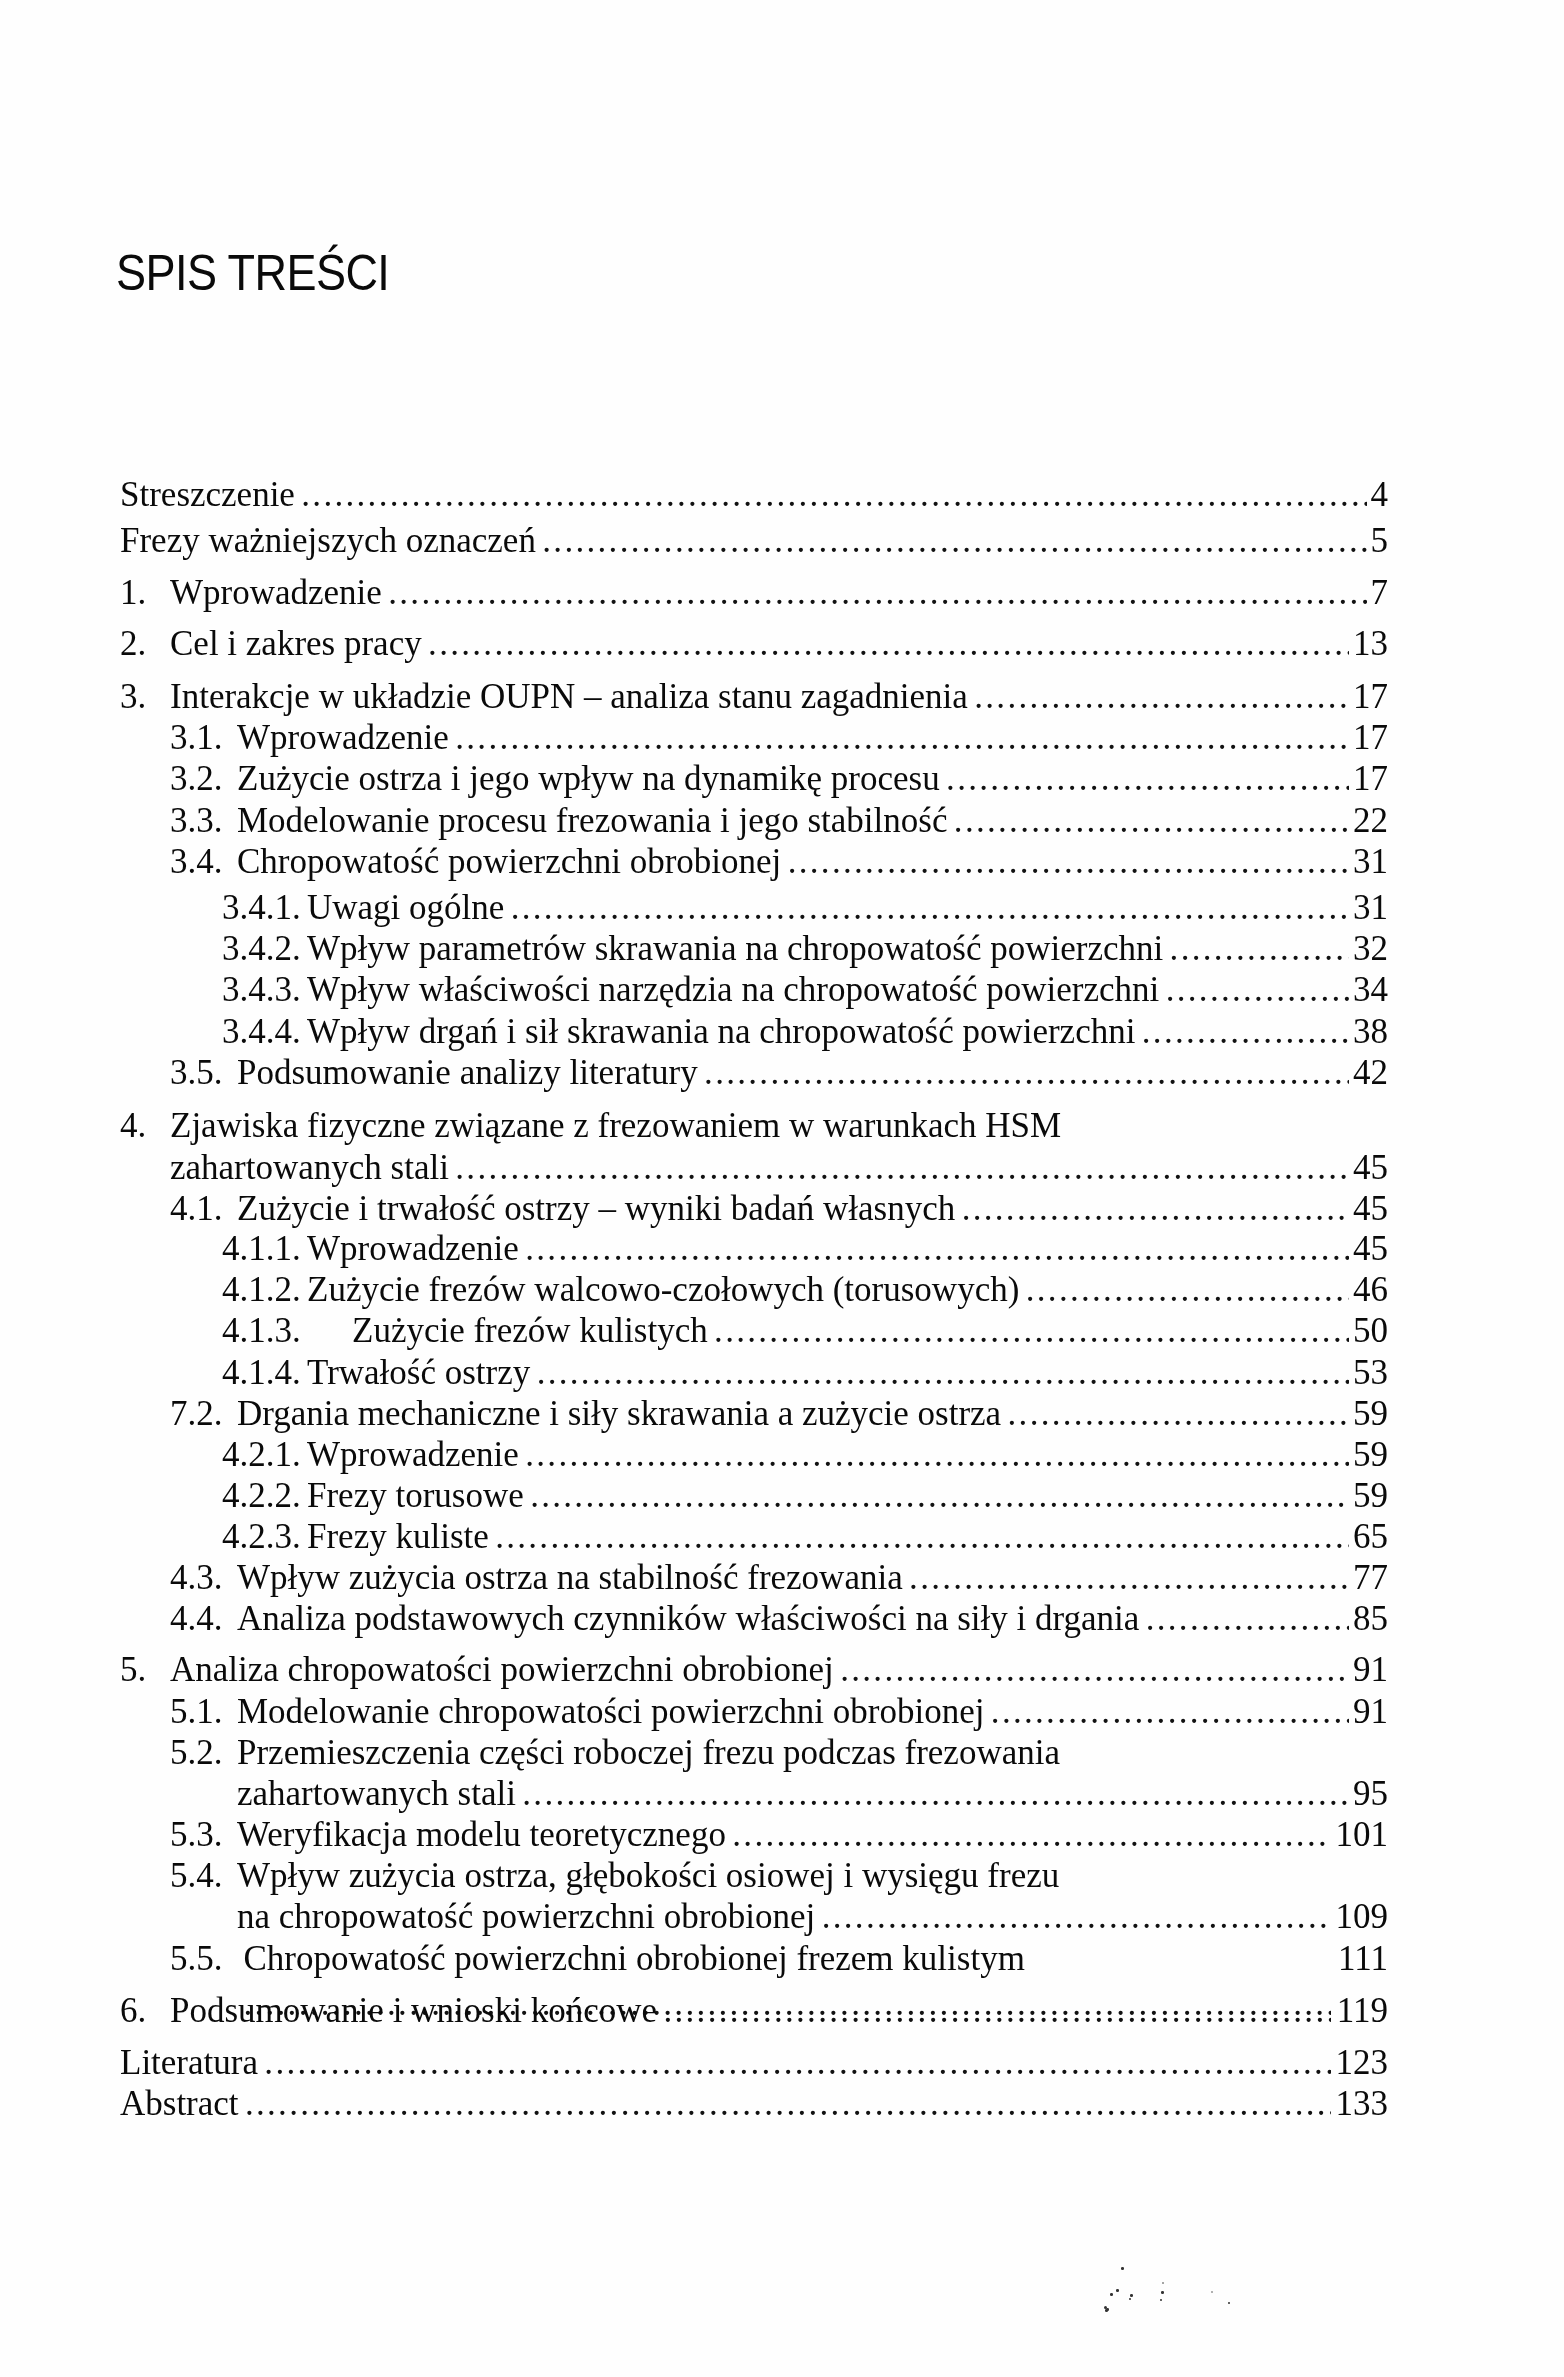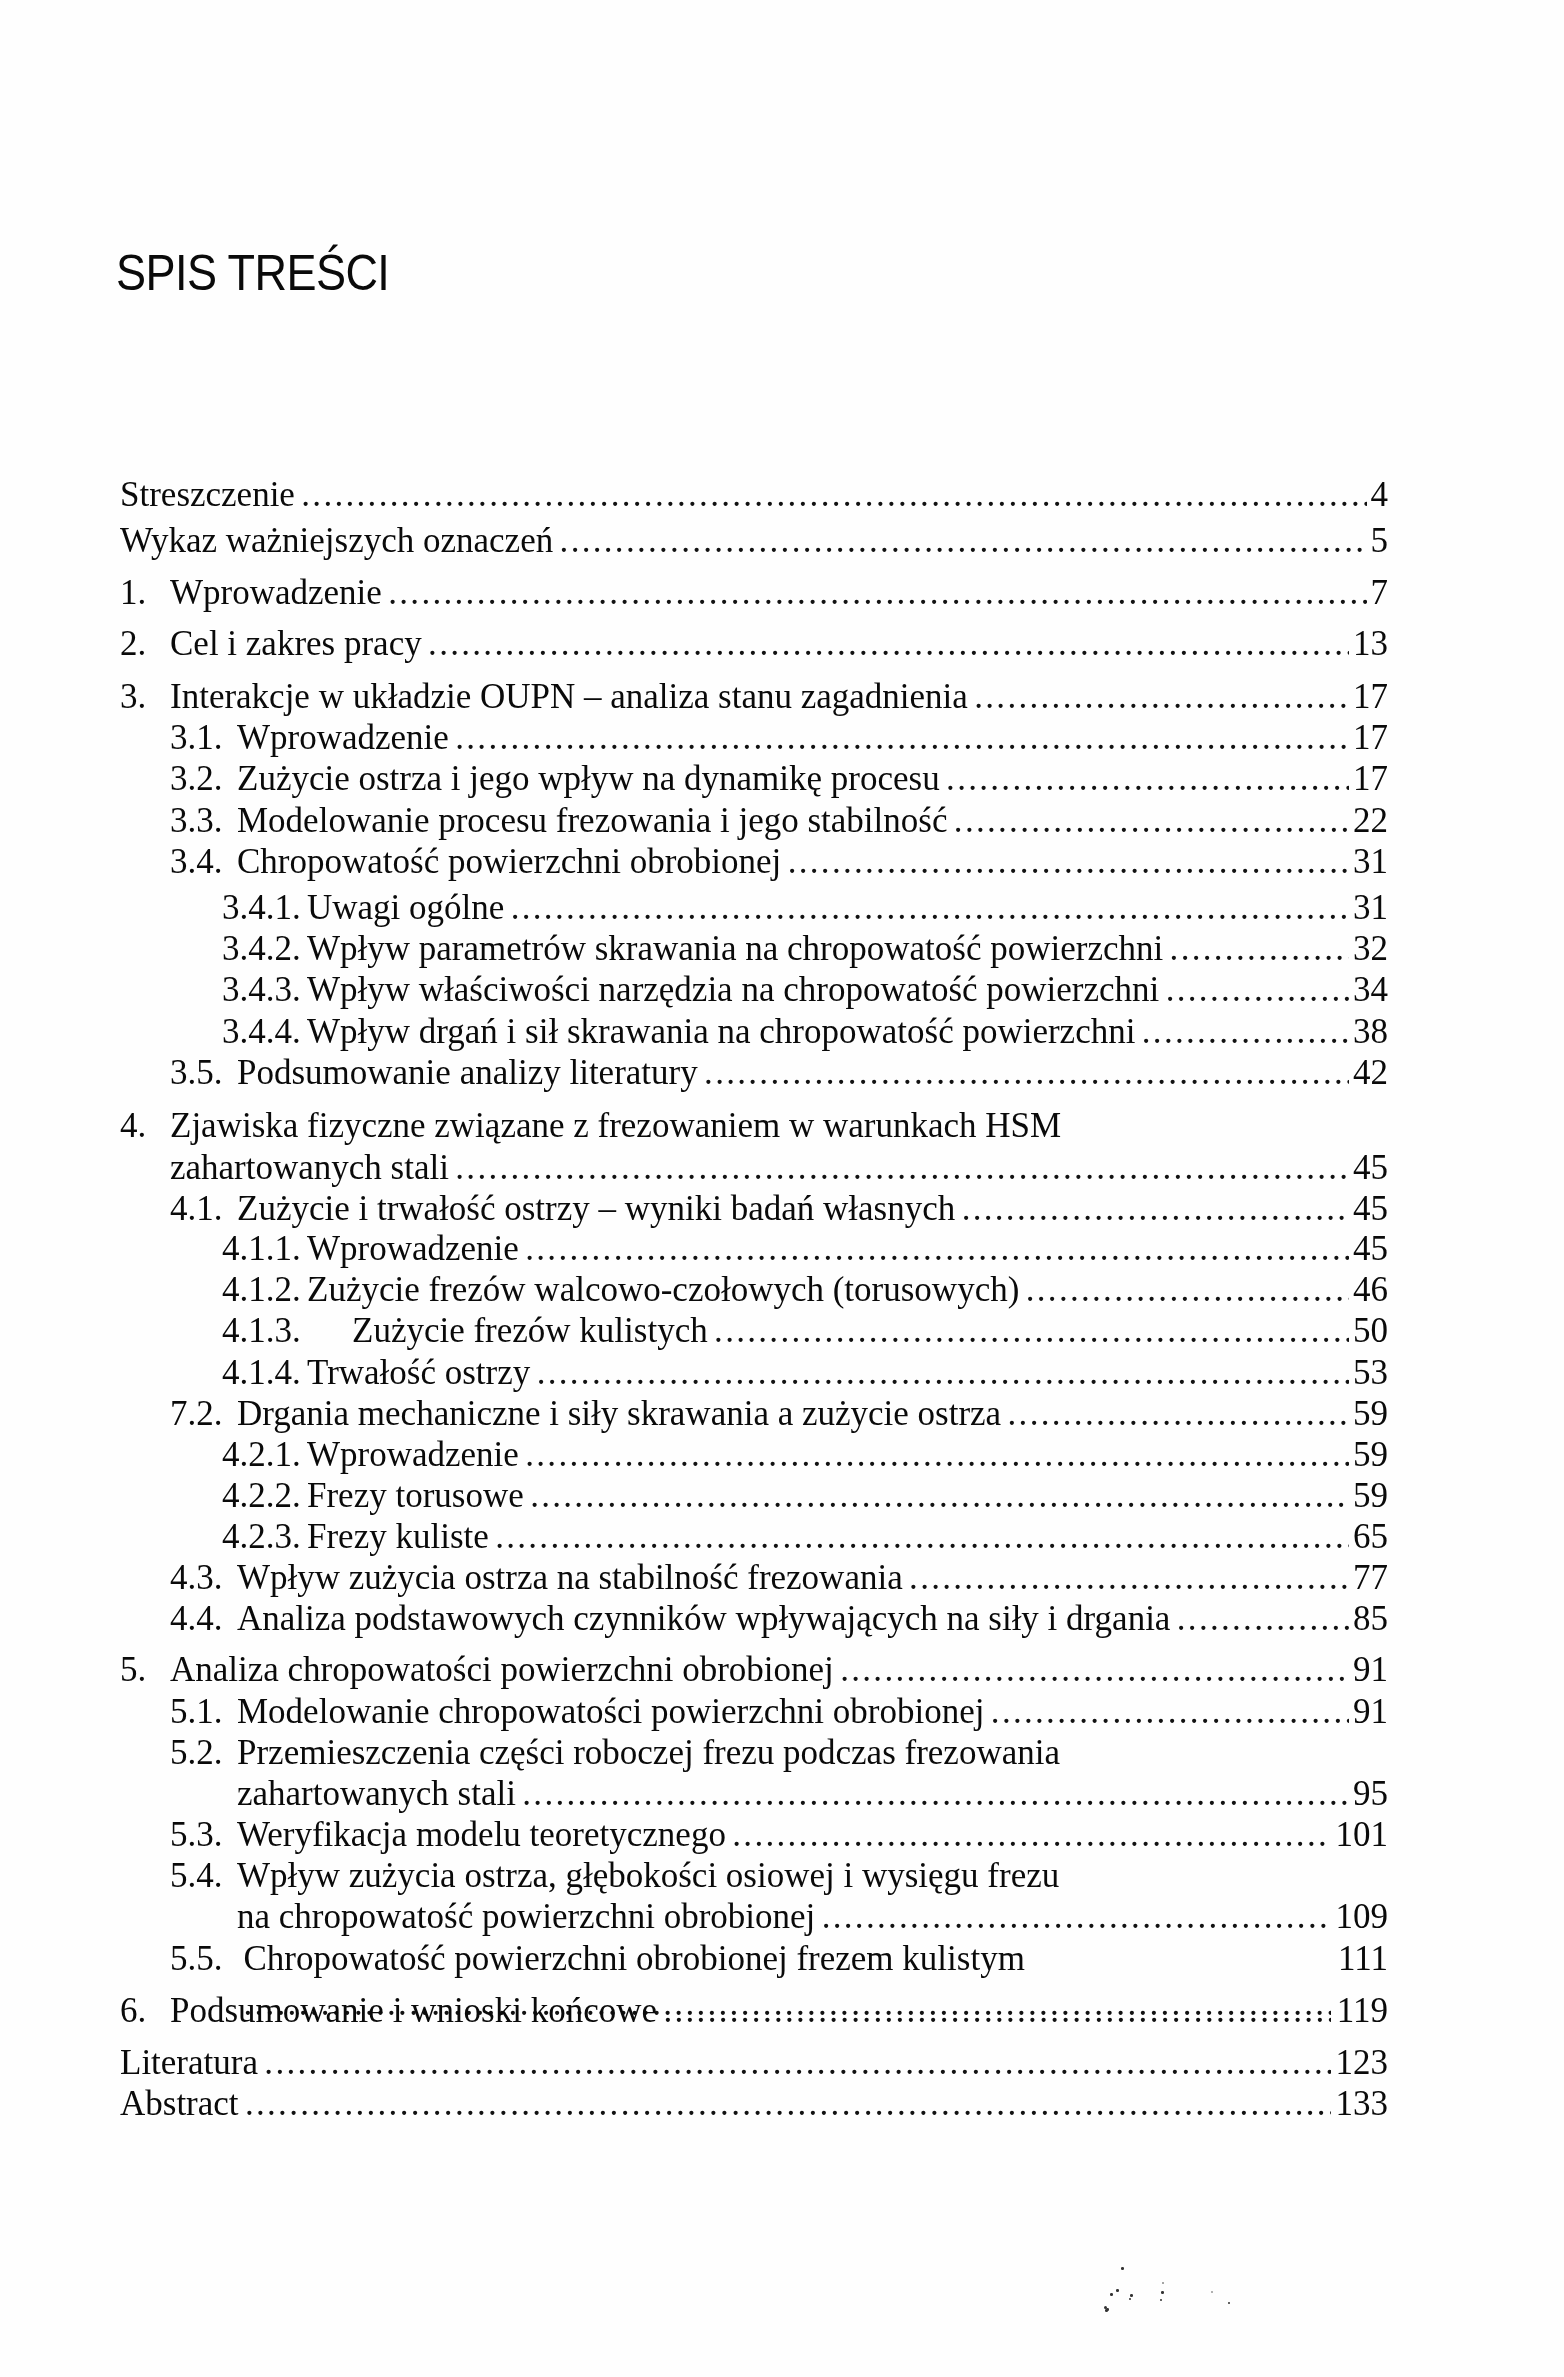--- a/index.html
+++ b/index.html
@@ -37,21 +37,21 @@
   <div class="toc" id="toc">
       <div class="row" style="top: 472px;">
         <div class="title-wrap" style="left: 120px; right: 197px;">
           <span class="title">Streszczenie</span>
           <span class="leader"></span>
         </div>
         <span class="page-no" style="right: 176px;">4</span>
       </div>
       <div class="row" style="top: 518px;">
         <div class="title-wrap" style="left: 120px; right: 197px;">
-          <span class="title">Wykaz ważniejszych oznaczeń</span>
+          <span class="title">Frezy ważniejszych oznaczeń</span>
           <span class="leader"></span>
         </div>
         <span class="page-no" style="right: 176px;">5</span>
       </div>
       <div class="row" style="top: 570px;">
         <span class="num" style="left: 120px;">1.</span>
         <div class="title-wrap" style="left: 170px; right: 197px;">
           <span class="title">Wprowadzenie</span>
           <span class="leader"></span>
         </div>
@@ -234,21 +234,21 @@
         <span class="num" style="left: 170px;">4.3.</span>
         <div class="title-wrap" style="left: 237px; right: 215px;">
           <span class="title">Wpływ zużycia ostrza na stabilność frezowania</span>
           <span class="leader"></span>
         </div>
         <span class="page-no" style="right: 176px;">77</span>
       </div>
       <div class="row" style="top: 1596px;">
         <span class="num" style="left: 170px;">4.4.</span>
         <div class="title-wrap" style="left: 237px; right: 215px;">
-          <span class="title">Analiza podstawowych czynników wpływających na siły i drgania</span>
+          <span class="title">Analiza podstawowych czynników właściwości na siły i drgania</span>
           <span class="leader"></span>
         </div>
         <span class="page-no" style="right: 176px;">85</span>
       </div>
       <div class="row" style="top: 1647px;">
         <span class="num" style="left: 120px;">5.</span>
         <div class="title-wrap" style="left: 170px; right: 215px;">
           <span class="title">Analiza chropowatości powierzchni obrobionej</span>
           <span class="leader"></span>
         </div>

